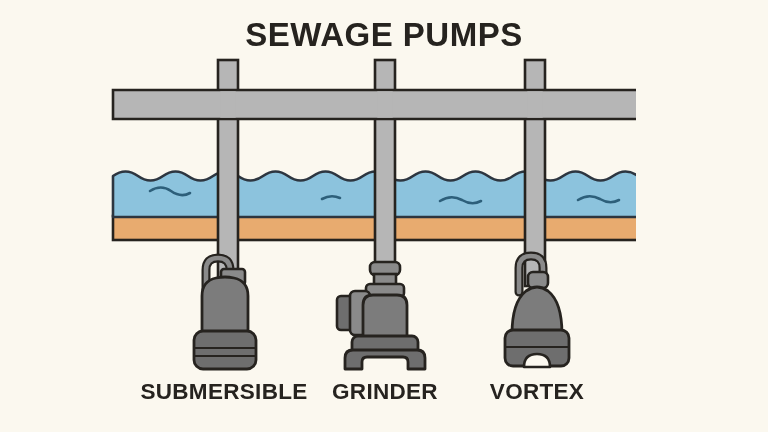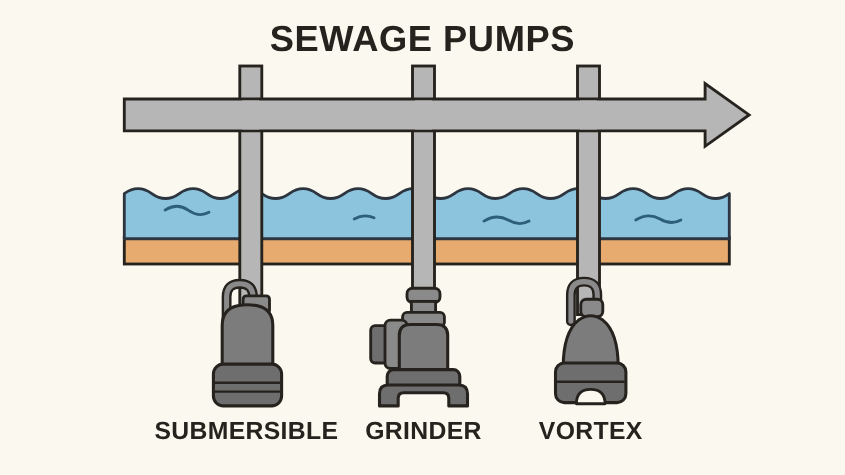--- a/index.html
+++ b/index.html
@@ -6,21 +6,21 @@
   html, body {
     margin: 0;
     padding: 0;
     background: #fbf8ef;
   }
   body {
     font-family: "Liberation Sans", sans-serif;
   }
   #stage {
     position: relative;
-    width: 768px;
+    width: 636px;
     height: 432px;
     background: #3b82f6;
     overflow: hidden;
   }
   #stage svg {
     display: block;
     width: 768px;
     height: 432px;
   }
   .diagram-title {

